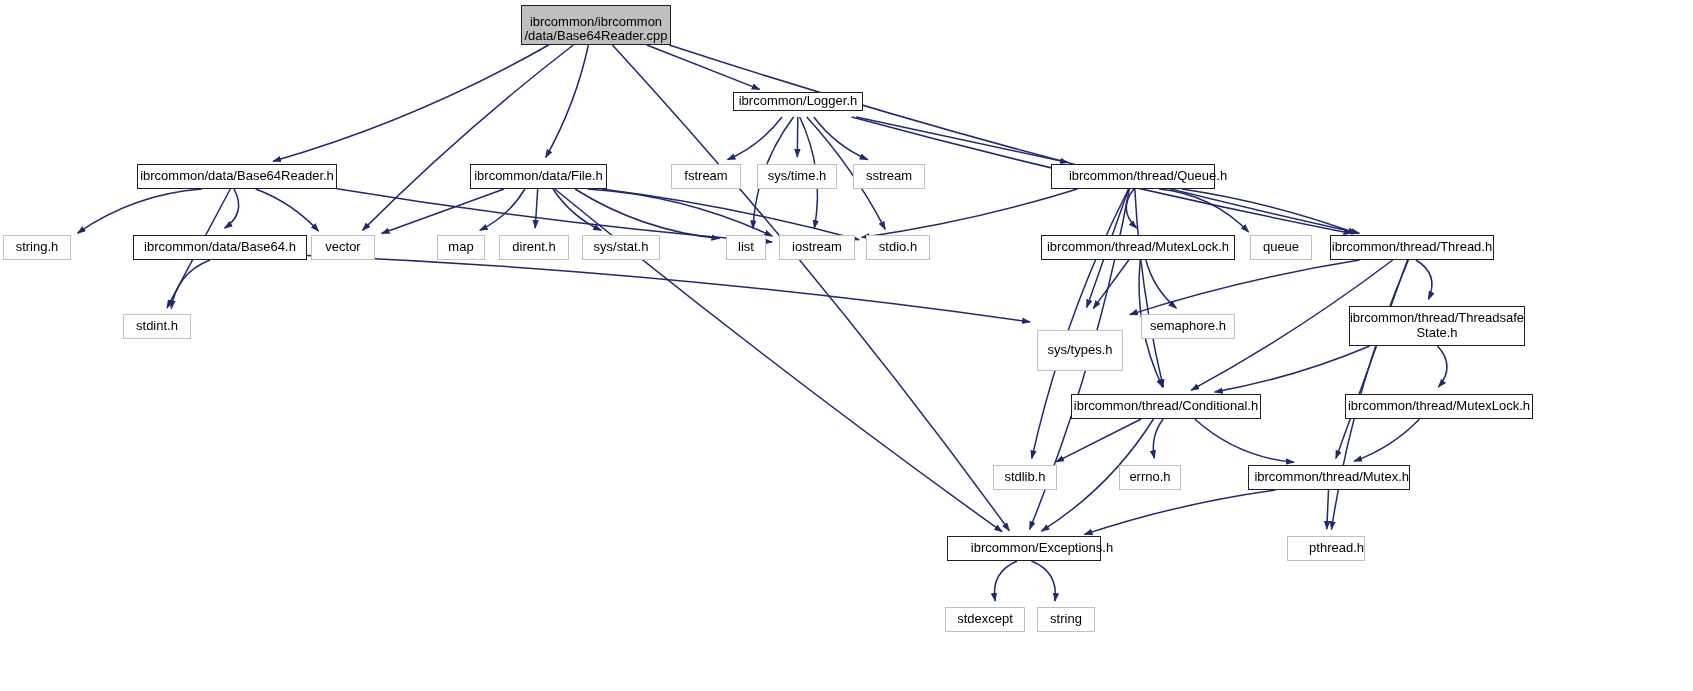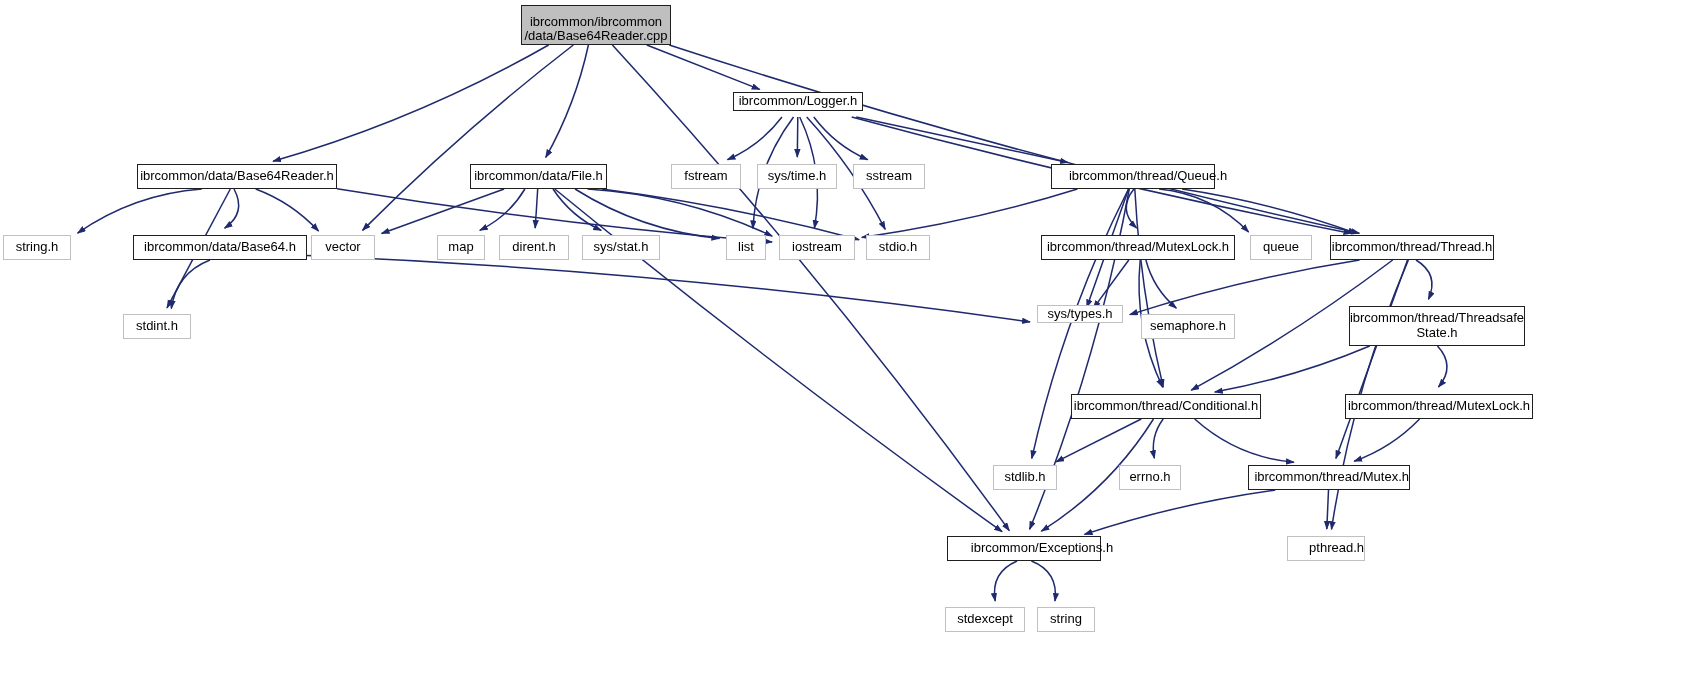--- a/index.html
+++ b/index.html
@@ -140,21 +140,21 @@
       </div>
       <div class="node n-sys" style="left: 1250px; top: 235px; width: 62px; height: 25px; font-size: 13px;">
         <span>queue</span>
       </div>
       <div class="node n-int" style="left: 1330px; top: 235px; width: 164px; height: 25px; font-size: 13px;">
         <span>ibrcommon/thread/Thread.h</span>
       </div>
       <div class="node n-sys" style="left: 123px; top: 314px; width: 68px; height: 25px; font-size: 13px;">
         <span>stdint.h</span>
       </div>
-      <div class="node n-sys" style="left: 1037px; top: 305px; width: 86px; height: 18px; font-size: 13px;">
+      <div class="node n-sys" style="left: 1037px; top: 330px; width: 86px; height: 41px; font-size: 13px;">
         <span>sys/types.h</span>
       </div>
       <div class="node n-sys" style="left: 1141px; top: 314px; width: 94px; height: 25px; font-size: 13px;">
         <span>semaphore.h</span>
       </div>
       <div class="node n-int" style="left: 1349px; top: 306px; width: 176px; height: 40px; font-size: 13px;">
         <span>ibrcommon/thread/Threadsafe
 State.h</span>
       </div>
       <div class="node n-int" style="left: 1071px; top: 394px; width: 190px; height: 25px; font-size: 13px;">

